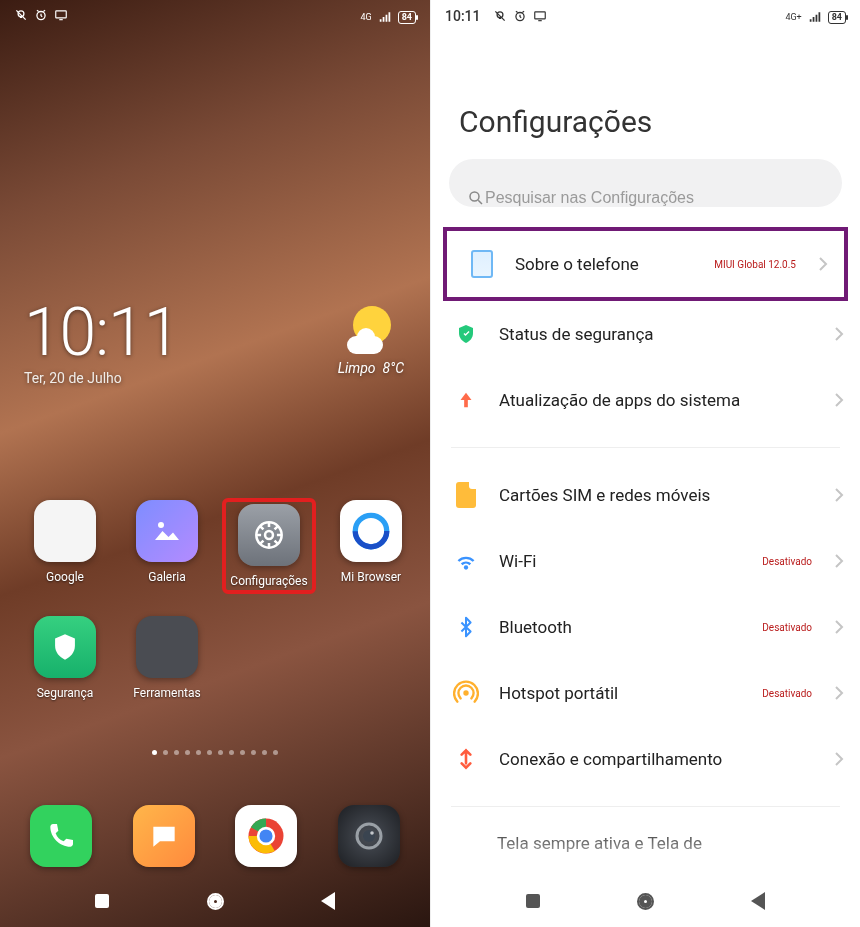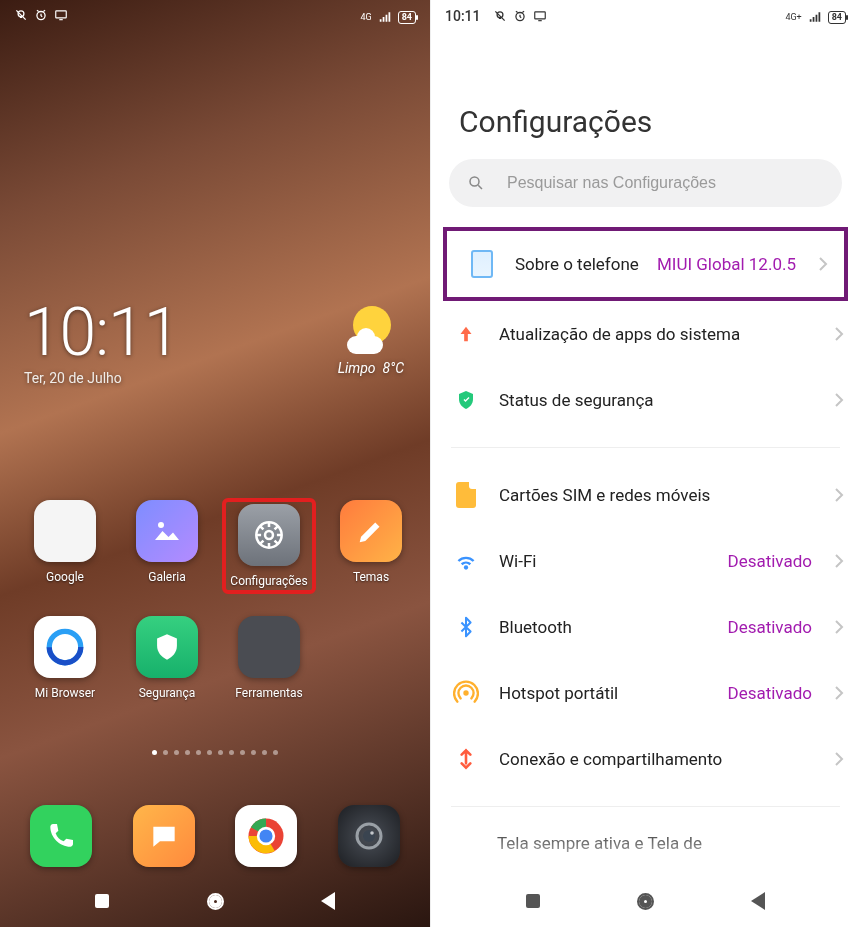--- a/index.html
+++ b/index.html
@@ -126,42 +126,42 @@
   .right .sb { color:#333; }
   .right .sb-time { position:absolute; left:14px; top:8px; font-size:14px; font-weight:500; }
   .right .sb-left2 { position:absolute; left:62px; top:9px; display:flex; gap:6px; }
   .title {
     font-size: 30px; font-weight:400; color:#333;
     padding: 70px 28px 20px;
   }
   .search {
     margin: 0 18px 20px;
     background:#f1f1f2; border-radius: 28px;
-    height: 48px; display:flex; align-items:center; padding:0 18px;
-    color:#999; gap:22px;
+    height: 48px; display:flex; align-items:flex-end; padding:0 18px;
+    color:#999; gap:0;
   }
   .search svg { width:18px; height:18px; stroke:#888; }
   .search input {
     border:none; outline:none; background:transparent;
     font-size:16px; color:#555; flex:1;
   }
   .search input::placeholder { color:#9a9a9a; }
   .row {
     display:flex; align-items:center;
     padding: 18px 16px 18px 20px;
     gap: 18px;
     cursor:pointer;
   }
   .row-hl {
     margin: 0 12px;
     border: 4px solid #701a75;
   }
   .row .ic { width:30px; height:30px; display:flex; align-items:center; justify-content:center; font-size:20px; flex-shrink:0; }
   .row .main { flex:1; font-size:17px; color:#222; }
-  .row .sub  { font-size:17px; color:#a21caf; margin-right:4px; }
+  .row .sub  { font-size:10px; color:#b91c1c; margin-right:4px; }
   .row .chev { color:#c5c5c5; }
   .divider-full { height:1px; background:#eee; margin: 14px 20px; }
   
   .ic-about { width:22px; height:28px; border:2.5px solid #6fb8f5; border-radius:3px; background:linear-gradient(#dff0ff,#e9f5ff); position:relative; }
   .ic-up { color:#ff6b4a; }
   .ic-shield { color:#24c97b; }
   .ic-sim { width:20px; height:26px; background:#ffbc3a; border-radius:3px; position:relative; }
   .ic-sim::before{content:"";position:absolute;right:-1px;top:-1px;width:8px;height:8px;background:#fff;border-bottom-left-radius:3px;}
   .ic-wifi { color:#3a93ff; }
   .ic-bt { color:#3a93ff; }
@@ -248,28 +248,20 @@
     <div class="app hilite">
       <div class="icn i-config">
         <svg width="38" height="38" viewBox="0 0 24 24" fill="none" stroke="#fff" stroke-width="1.6">
             <circle cx="12" cy="12" r="8"></circle>
             <circle cx="12" cy="12" r="2.5"></circle>
             <path d="M12 4v3M12 17v3M4 12h3M17 12h3M6.5 6.5l2 2M15.5 15.5l2 2M6.5 17.5l2-2M15.5 8.5l2-2"></path>
           </svg>
       </div>
       <div class="lbl">Configurações</div>
     </div>
-    <div class="app">
-      <div class="icn i-temas">
-        <svg width="34" height="34" viewBox="0 0 24 24" fill="#fff">
-            <path d="M5 16l10-10 3 3-10 10-4 1z"></path>
-          </svg>
-      </div>
-      <div class="lbl">Temas</div>
-    </div>
 
     <div class="app">
       <div class="icn i-mibrowser">
         <svg width="42" height="42" viewBox="0 0 24 24">
             <circle cx="12" cy="12" r="9" fill="none" stroke="#2a9ff5" stroke-width="3"></circle>
             <circle cx="12" cy="12" r="9" fill="none" stroke="#1a4fc7" stroke-width="3" stroke-dasharray="28 56"></circle>
           </svg>
       </div>
       <div class="lbl">Mi Browser</div>
     </div>
@@ -398,41 +390,41 @@
           <div class="ic-about"></div>
         </div>
         <div class="main">Sobre o telefone</div>
         <div class="sub">MIUI Global 12.0.5</div>
         <svg class="chev" width="10" height="16" viewBox="0 0 10 16">
           <path fill="none" stroke="currentColor" stroke-width="2" d="M2 2l6 6-6 6"></path>
         </svg>
       </div>
       <div class="row">
         <div class="ic">
-          <svg width="22" height="22" viewBox="0 0 24 24" class="ic-up">
-            <path fill="currentColor" d="M12 4l6 8h-4v8h-4v-8H6z"></path>
-          </svg>
-        </div>
-        <div class="main">Atualização de apps do sistema</div>
-        <svg class="chev" width="10" height="16" viewBox="0 0 10 16">
-          <path fill="none" stroke="currentColor" stroke-width="2" d="M2 2l6 6-6 6"></path>
-        </svg>
-      </div>
-      <div class="row">
-        <div class="ic">
           <svg width="24" height="24" viewBox="0 0 24 24" class="ic-shield">
             <path fill="currentColor" d="M12 3l7 3v5c0 5-3 8-7 10-4-2-7-5-7-10V6z"></path>
             <path fill="#fff" d="M9.5 12l2 2 4-4-1-1-3 3-1-1z"></path>
           </svg>
         </div>
         <div class="main">Status de segurança</div>
         <svg class="chev" width="10" height="16" viewBox="0 0 10 16">
           <path fill="none" stroke="currentColor" stroke-width="2" d="M2 2l6 6-6 6"></path>
         </svg>
       </div>
+      <div class="row">
+        <div class="ic">
+          <svg width="22" height="22" viewBox="0 0 24 24" class="ic-up">
+            <path fill="currentColor" d="M12 4l6 8h-4v8h-4v-8H6z"></path>
+          </svg>
+        </div>
+        <div class="main">Atualização de apps do sistema</div>
+        <svg class="chev" width="10" height="16" viewBox="0 0 10 16">
+          <path fill="none" stroke="currentColor" stroke-width="2" d="M2 2l6 6-6 6"></path>
+        </svg>
+      </div>
       <div class="divider-full"></div>
       <div class="row">
         <div class="ic">
           <div class="ic-sim"></div>
         </div>
         <div class="main">Cartões SIM e redes móveis</div>
         <svg class="chev" width="10" height="16" viewBox="0 0 10 16">
           <path fill="none" stroke="currentColor" stroke-width="2" d="M2 2l6 6-6 6"></path>
         </svg>
       </div>

